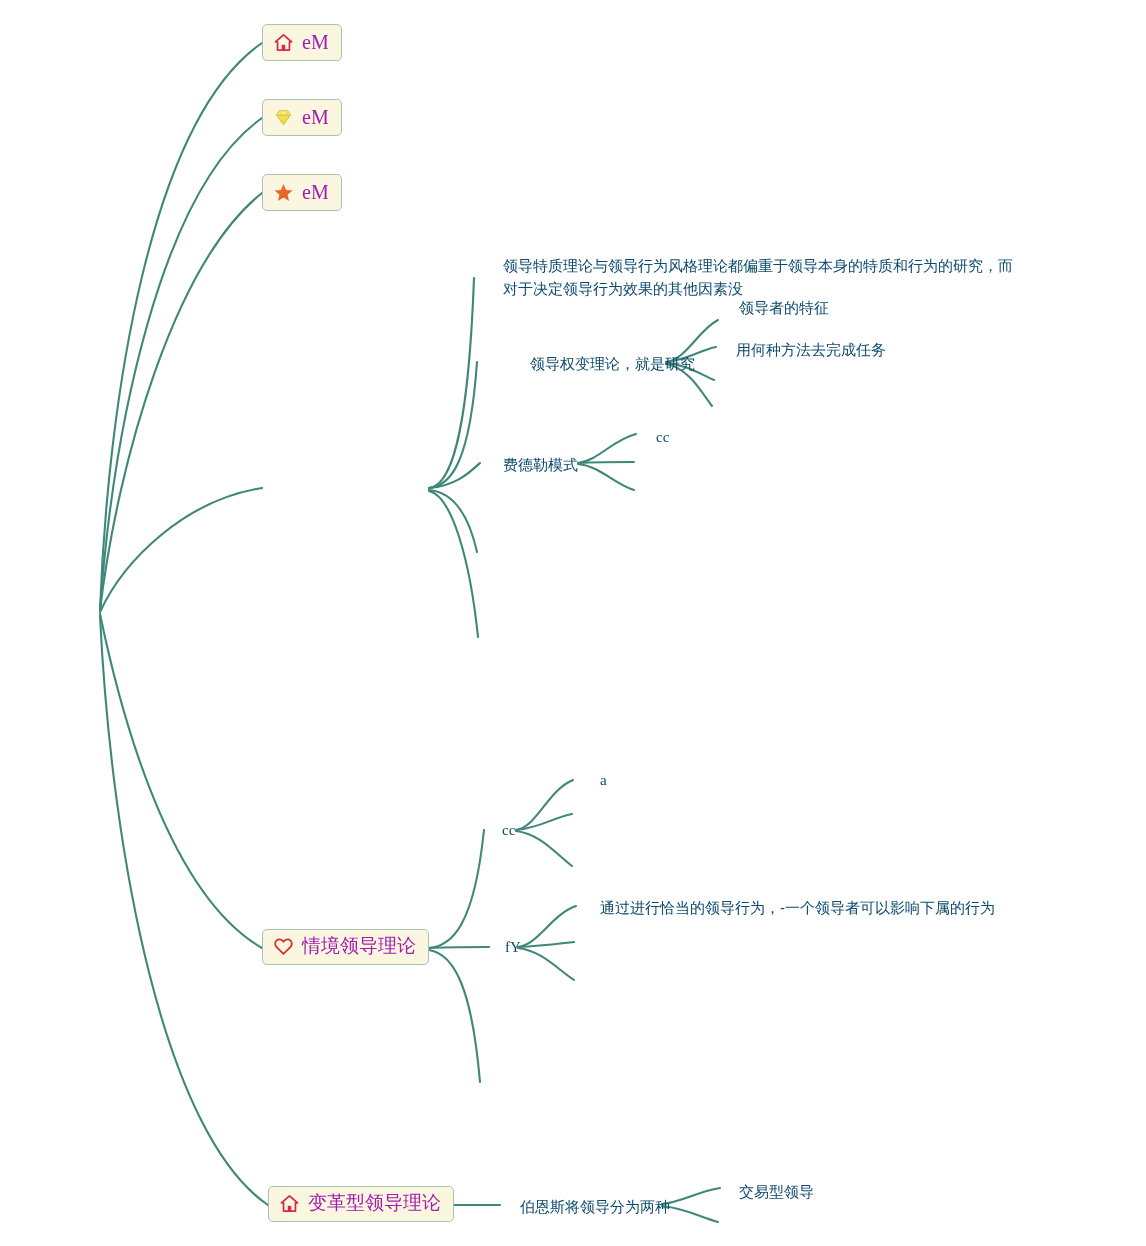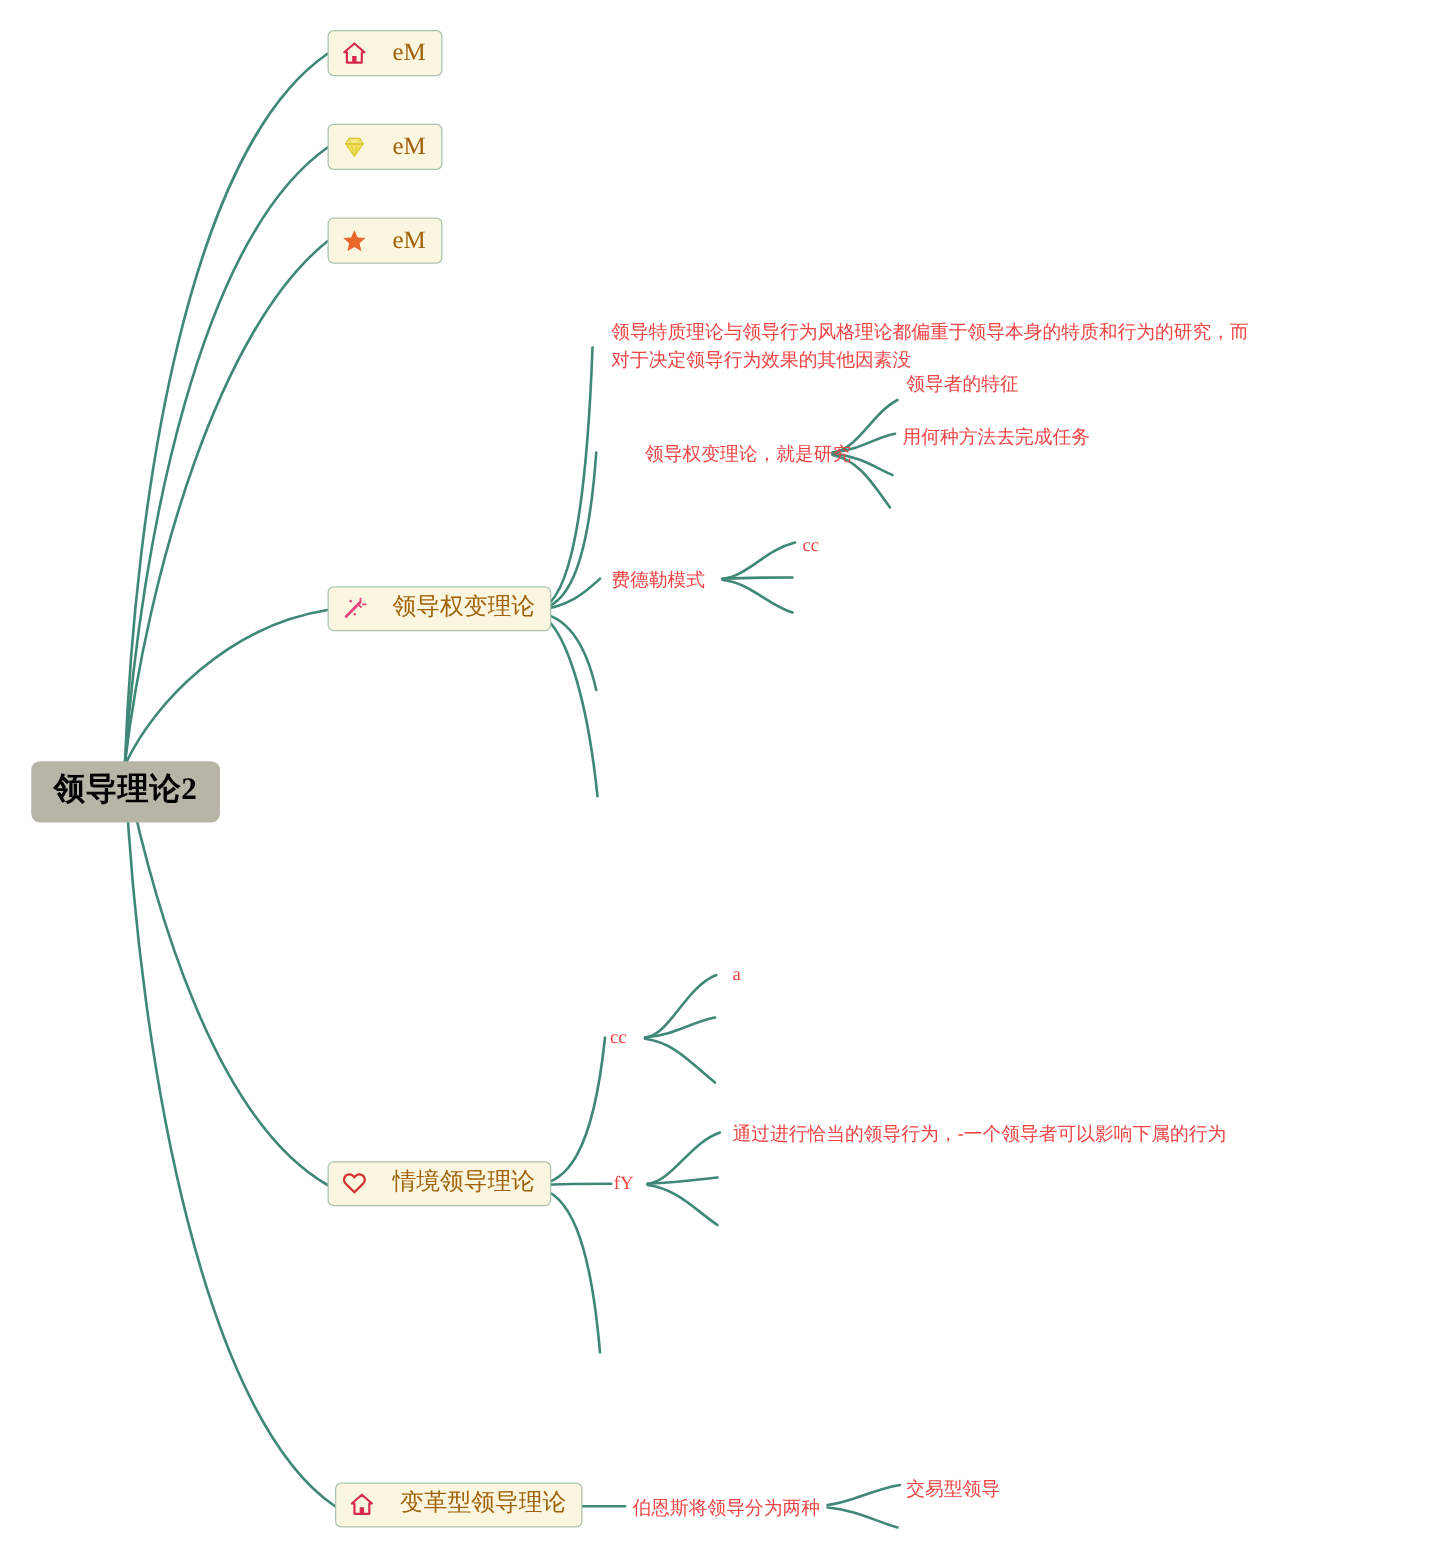--- a/index.html
+++ b/index.html
@@ -26,34 +26,35 @@
     font-family:"Liberation Serif","DejaVu Serif",serif;
   }
 
   .box-node{
     background:#fbf6e0;
     border:1.5px solid #a9c3b0;
     border-radius:5px;
     padding:6px 12px 7px 10px;
     display:flex;
     align-items:center;
-    gap:20px;
+    gap:8px;
     font-size:19px;
-    color:#a16207;
+    color:#a21caf;
     line-height:1.1;
     font-family:"Liberation Serif","DejaVu Serif",serif;
   }
   .box-node .lbl-latin{font-size:20px;font-family:"Liberation Serif","DejaVu Serif",serif;}
 
   .text-node{
     font-size:15px;
-    color:#ef4444;
+    color:#0c4a6e;
     line-height:1.55;
     white-space:normal;
     font-family:"Liberation Sans","DejaVu Sans",sans-serif;
+    margin-left:14px;
   }
   .text-node.latin{
     font-family:"Liberation Serif","DejaVu Serif",serif;
     font-size:15px;
   }
 
   
   .icon{width:21px;height:21px;display:inline-block;flex:0 0 auto;line-height:0;}
   .icon svg{display:block;width:21px;height:21px;}
 </style>
@@ -104,23 +105,20 @@
       <path d="M518,947 C542,946 556,944 574,942"></path>
       <path d="M518,948 C542,951 556,968 574,980"></path>
 
       <path d="M442,1205 L500,1205"></path>
 
       <path d="M662,1204 C682,1202 696,1192 720,1188"></path>
       <path d="M662,1206 C684,1208 698,1216 718,1222"></path>
     </g>
   </svg>
 
-  <div class="node root-node" style="left:25px;top:609px;">
-    <span>领导理论2</span>
-  </div>
 
   <div class="node box-node" style="left:262px;top:24px;">
     <span class="icon">
       <svg viewBox="0 0 24 24">
           <path d="M12 3.2 2.8 11.2h2.4v9.4h13.6v-9.4h2.4z" fill="none" stroke="#d6294b" stroke-width="2" stroke-linejoin="round"></path>
         <rect x="10" y="14.6" width="4" height="6" fill="#d6294b"></rect>
         </svg>
     </span>
     <span class="lbl-latin">eM</span>
   </div>
@@ -138,31 +136,20 @@
 
   <div class="node box-node" style="left:262px;top:174px;">
     <span class="icon">
       <svg viewBox="0 0 24 24">
           <path d="M12 2.4 15 9.1l7.2.6-5.5 4.8 1.7 7.1L12 17.8 5.6 21.6l1.7-7.1L1.8 9.7 9 9.1z" fill="#e8662a"></path>
         </svg>
     </span>
     <span class="lbl-latin">eM</span>
   </div>
 
-  <div class="node box-node" style="left:262px;top:469px;">
-    <span class="icon">
-      <svg viewBox="0 0 24 24">
-        <path d="M4.5 19.6 17 6.9" stroke="#e8457f" stroke-width="2.6" stroke-linecap="round" fill="none"></path>
-        <path d="M17.6 3.2v3.4M19.8 8.6h2.6M16.3 9.4l1.6 1.6" stroke="#e8457f" stroke-width="1.7" stroke-linecap="round" fill="none"></path>
-        <circle cx="8.6" cy="5.6" r="1.2" fill="#e8457f"></circle>
-        <circle cx="12.4" cy="17.6" r="1.1" fill="#e8457f"></circle>
-      </svg>
-    </span>
-    <span>领导权变理论</span>
-  </div>
 
   <div class="node box-node" style="left:262px;top:929px;">
     <span class="icon">
       <svg viewBox="0 0 24 24">
           <path d="M12 20.4 3.9 12.3a4.9 4.9 0 1 1 7-6.9l1.1 1.1 1.1-1.1a4.9 4.9 0 1 1 7 6.9z" fill="none" stroke="#d62b2b" stroke-width="2"></path>
         </svg>
     </span>
     <span>情境领导理论</span>
   </div>
 

